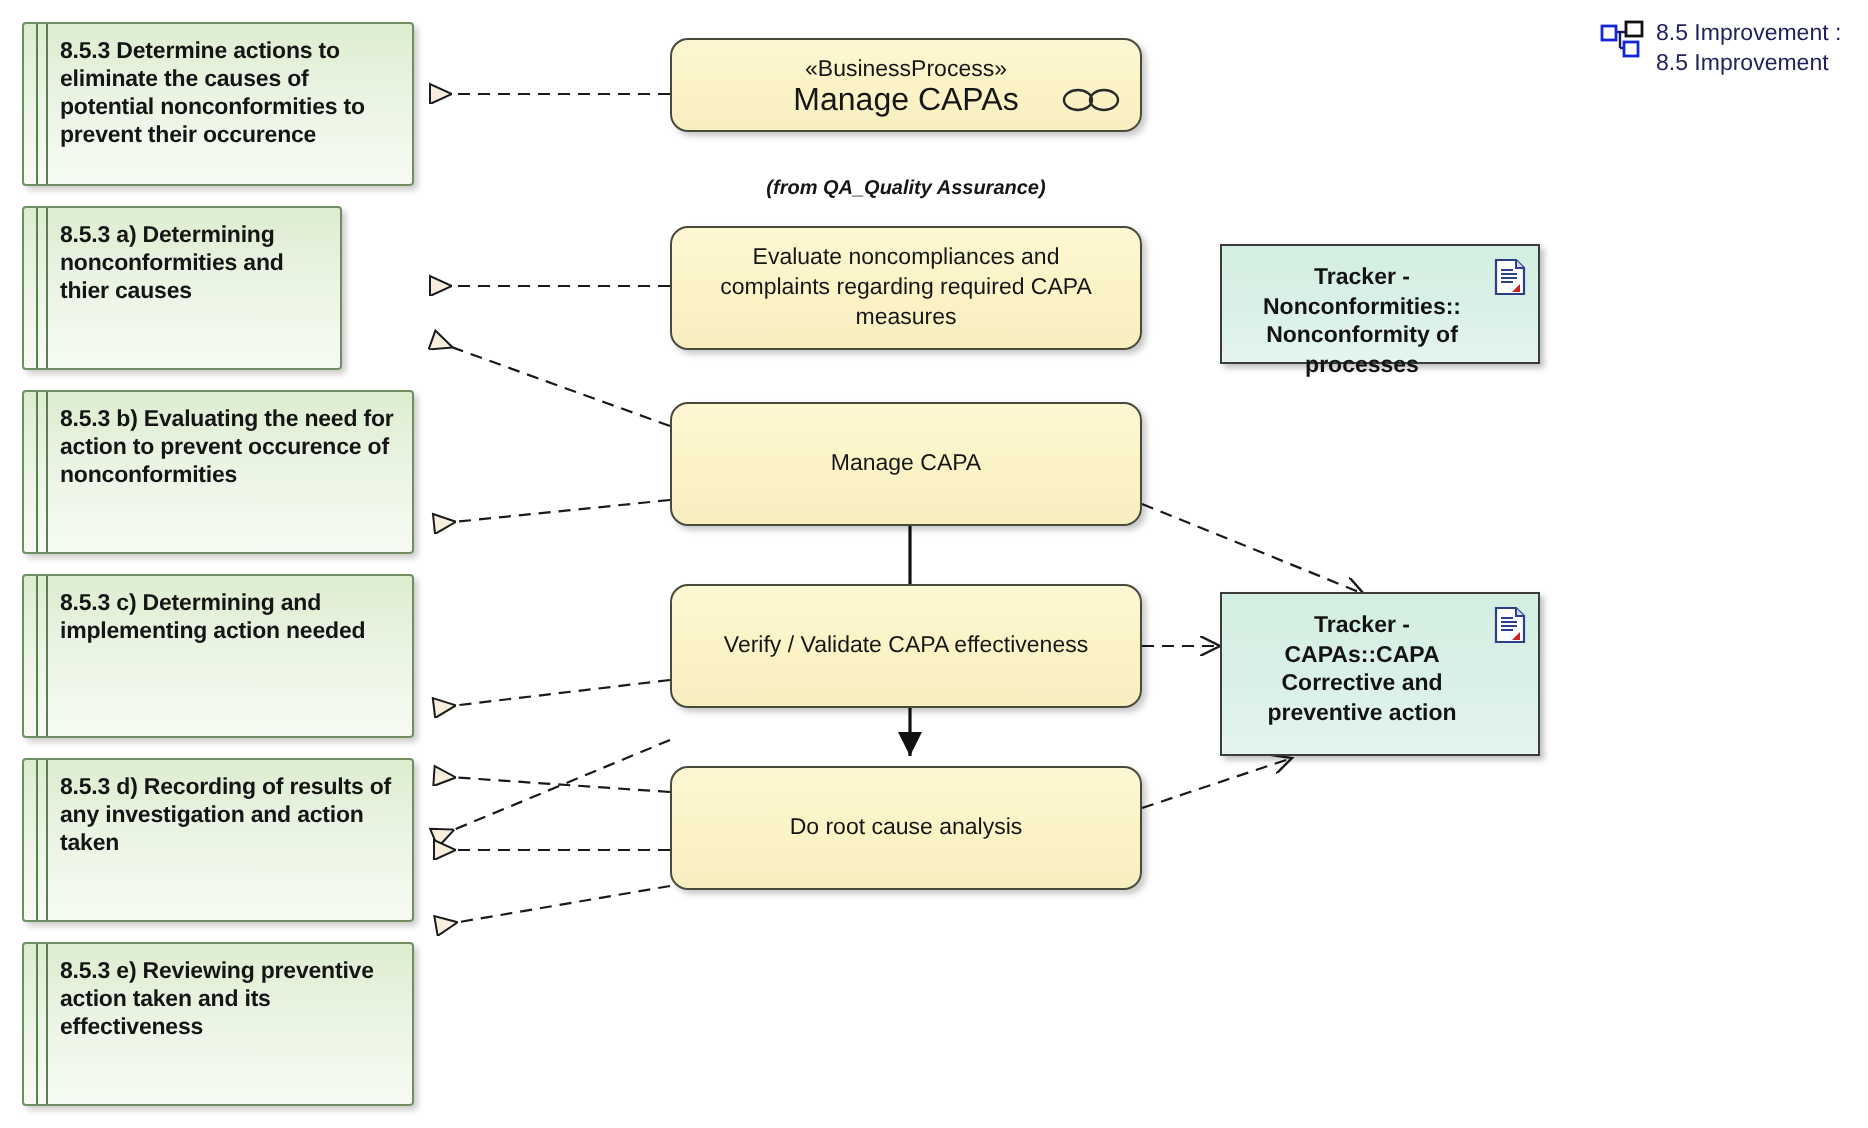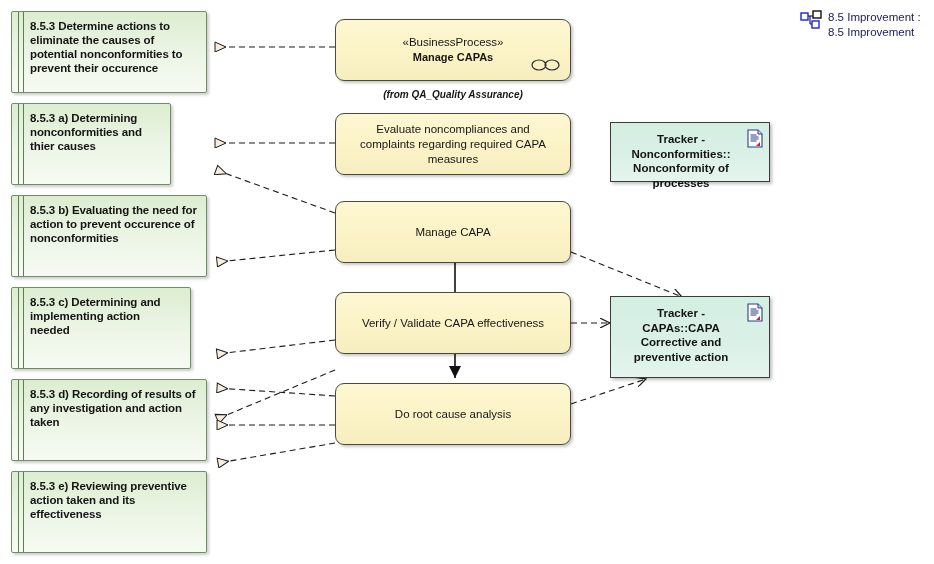--- a/index.html
+++ b/index.html
@@ -78,22 +78,22 @@
     padding: 0 12px;
   }
   .act .stereo {
     display: block;
     font-size: 11.5px;
     font-weight: normal;
     color: #161616;
   }
   .act .title-strong {
     display: block;
-    font-weight: bold;
-    font-size: 11px;
+    font-weight: normal;
+    font-size: 16px;
     color: #161616;
   }
   .proc-icon {
     position: absolute;
     right: 10px;
     bottom: 8px;
     width: 30px;
     height: 14px;
   }
   .from-label {
@@ -206,36 +206,36 @@
   <div class="req" style="left:11px; top:103px; width:160px; height:82px;">
     <div class="spine"></div>
     <div class="req-label">8.5.3 a) Determining nonconformities and thier causes</div>
   </div>
 
   <div class="req" style="left:11px; top:195px; width:196px; height:82px;">
     <div class="spine"></div>
     <div class="req-label">8.5.3 b) Evaluating the need for action to prevent occurence of nonconformities</div>
   </div>
 
-  <div class="req" style="left:11px; top:287px; width:180px; height:82px;">
+  <div class="req" style="left:11px; top:287px; width:196px; height:82px;">
     <div class="spine"></div>
     <div class="req-label">8.5.3 c) Determining and implementing action needed</div>
   </div>
 
   <div class="req" style="left:11px; top:379px; width:196px; height:82px;">
     <div class="spine"></div>
     <div class="req-label">8.5.3 d) Recording of results of any investigation and action taken</div>
   </div>
 
   <div class="req" style="left:11px; top:471px; width:196px; height:82px;">
     <div class="spine"></div>
     <div class="req-label">8.5.3 e) Reviewing preventive action taken and its effectiveness</div>
   </div>
 
-  <div class="act" style="left:335px; top:19px; width:236px; height:62px;">
+  <div class="act" style="left:335px; top:19px; width:236px; height:47px;">
     <div class="act-inner">
       <span class="stereo">«BusinessProcess»</span>
       <span class="title-strong">Manage CAPAs</span>
     </div>
     <svg class="proc-icon" viewBox="0 0 30 14" xmlns="http://www.w3.org/2000/svg">
       <ellipse cx="9" cy="7" rx="7" ry="5" fill="none" stroke="#2a2a2a" stroke-width="1.2"></ellipse>
       <ellipse cx="22" cy="7" rx="7" ry="5" fill="none" stroke="#2a2a2a" stroke-width="1.2"></ellipse>
     </svg>
   </div>
   <div class="from-label" style="left:335px; top:89px; width:236px;">(from QA_Quality Assurance)</div>

